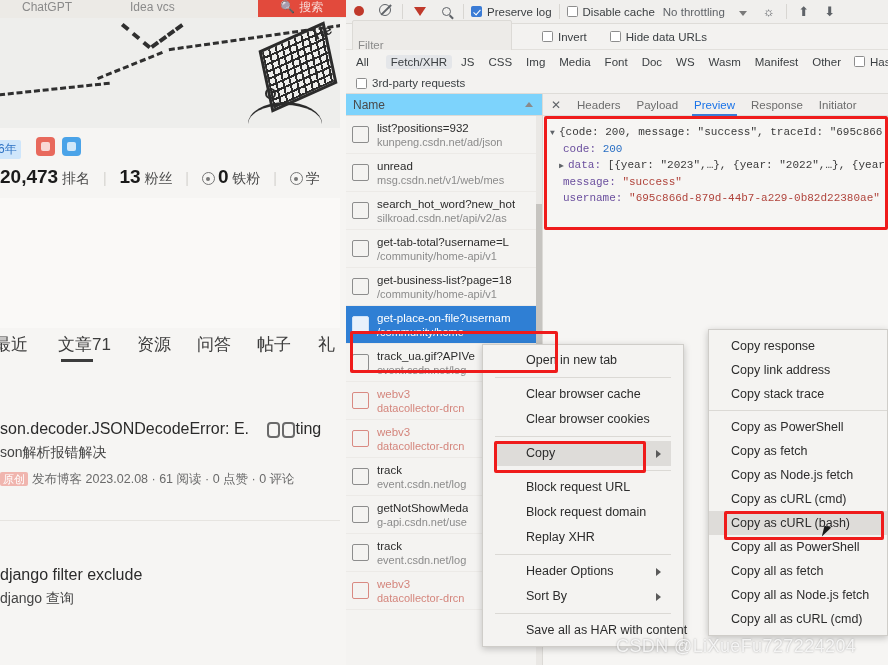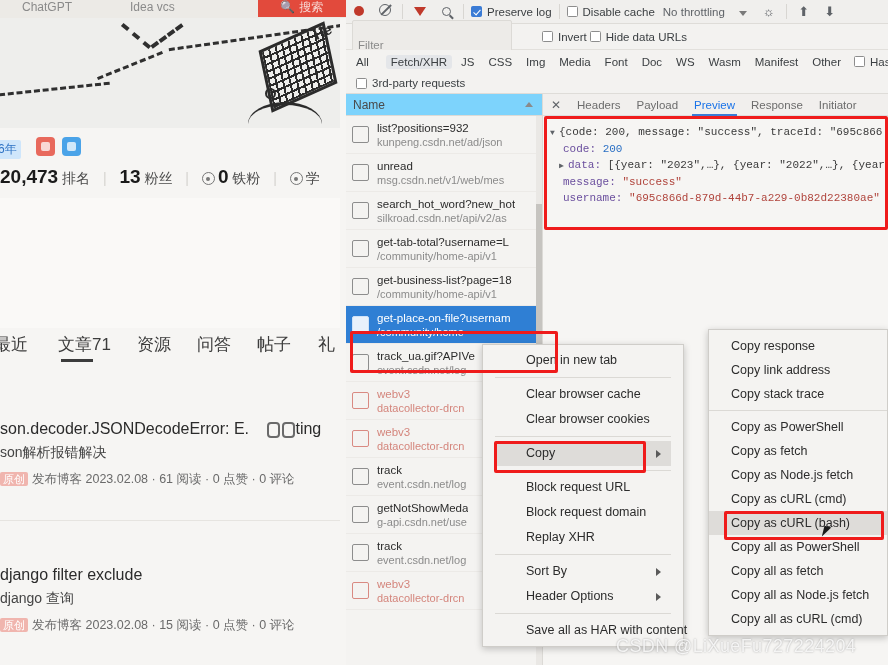--- a/index.html
+++ b/index.html
@@ -376,23 +376,20 @@
     <div class="meta">
       <span class="orig">原创</span><span>发布博客 2023.02.08 · 61 阅读 · 0 点赞 · 0 评论</span>
     </div>
   </div>
 
   <div class="divider-line" style="top:520px;"></div>
 
   <div class="post" style="top:566px;">
     <div class="title">django filter exclude</div>
     <div class="sub">django 查询</div>
-    <div class="meta">
-      <span class="orig">原创</span><span>发布博客 2023.02.08 · 15 阅读 · 0 点赞 · 0 评论</span>
-    </div>
   </div>
 </div>
 
 <div id="devtools">
 
   <div class="dt-toolbar">
     <span class="tb-ico"><span class="rec-dot"></span></span>
     <span class="tb-ico"><span class="clear-ico"></span></span>
     <span class="tb-sep"></span>
     <span class="tb-ico"><span class="filter-ico"></span></span>
@@ -414,21 +411,21 @@
     <span class="tb-ico arrow-ico">⬆</span>
     <span class="tb-ico arrow-ico">⬇</span>
   </div>
 
   <div class="dt-filterbar">
     <span class="filter-input">Filter</span>
     <span class="tb-check" style="margin-left:30px;">
       <span class="cbx"></span>
       <span>Invert</span>
     </span>
-    <span class="tb-check" style="margin-left:0;text-align:right;">
+    <span class="tb-check" style="margin-left:20px;text-align:right;">
       <span class="cbx"></span>
       <span>Hide data URLs</span>
     </span>
   </div>
 
   <div class="dt-typebar">
     <span class="type-pill" style="margin-left:5px;">All</span>
     <span class="type-div"></span>
     <span class="type-pill sel">Fetch/XHR</span>
     <span class="type-pill">JS</span>
@@ -595,22 +592,22 @@
         <div class="ctx-sep"></div>
         <div class="ctx-item"><span>Clear browser cache</span></div>
         <div class="ctx-item"><span>Clear browser cookies</span></div>
         <div class="ctx-sep"></div>
         <div class="ctx-item hl"><span>Copy</span><span class="sub-arrow"></span></div>
         <div class="ctx-sep"></div>
         <div class="ctx-item"><span>Block request URL</span></div>
         <div class="ctx-item"><span>Block request domain</span></div>
         <div class="ctx-item"><span>Replay XHR</span></div>
         <div class="ctx-sep"></div>
+        <div class="ctx-item"><span>Header Options</span><span class="sub-arrow"></span></div>
         <div class="ctx-item"><span>Sort By</span><span class="sub-arrow"></span></div>
-        <div class="ctx-item"><span>Header Options</span><span class="sub-arrow"></span></div>
         <div class="ctx-sep"></div>
         <div class="ctx-item"><span>Save all as HAR with content</span></div>
       </div>
   </div>
 
   <div class="ctx-sub" style="left:362px;top:329px;">
     <div id="ctx-sub-items">
         <div class="ctx-item"><span>Copy response</span></div>
         <div class="ctx-item"><span>Copy link address</span></div>
         <div class="ctx-item"><span>Copy stack trace</span></div>

